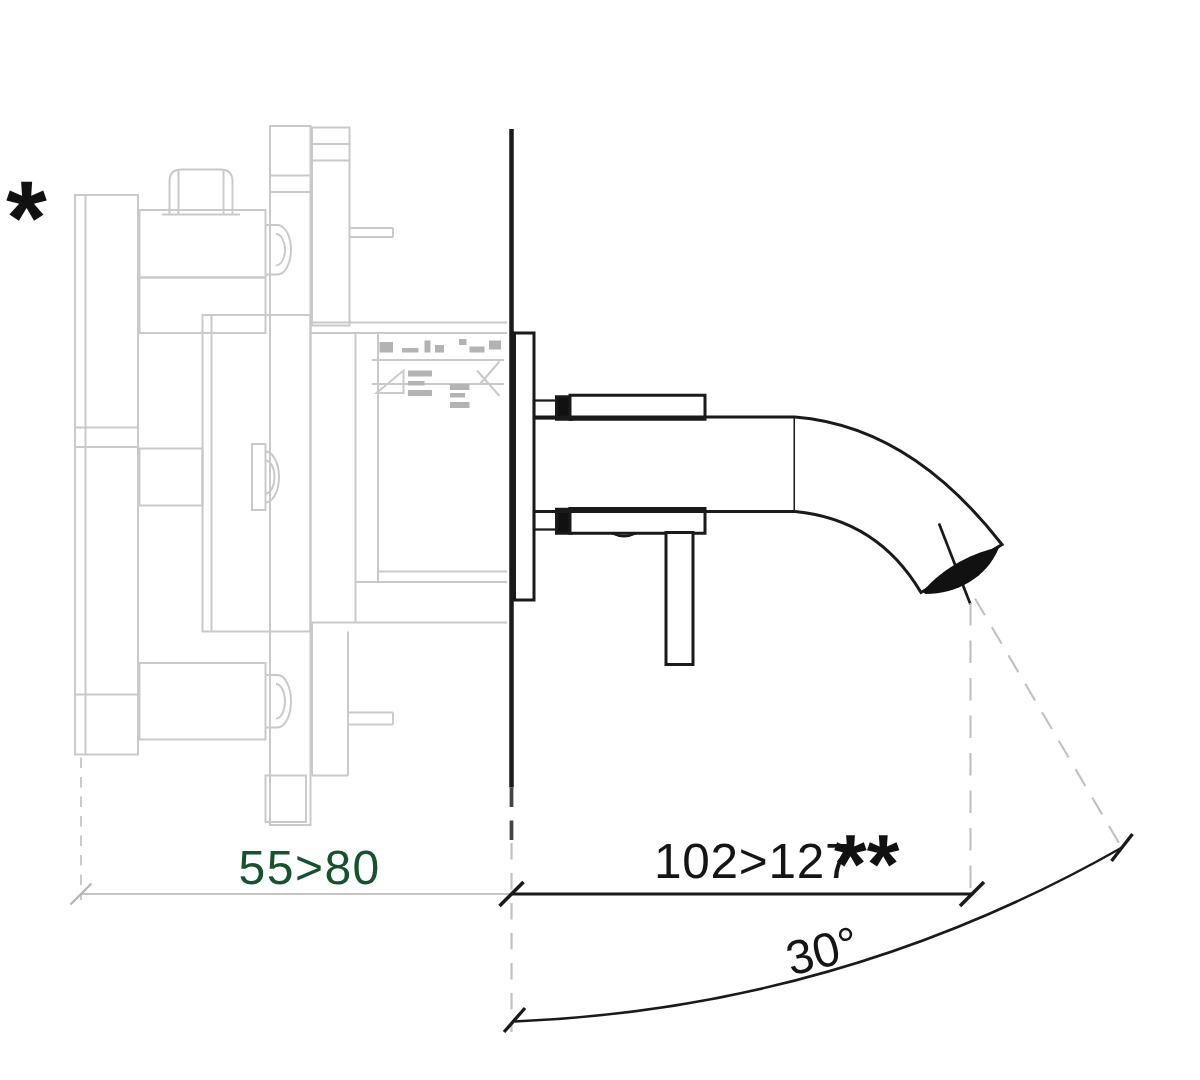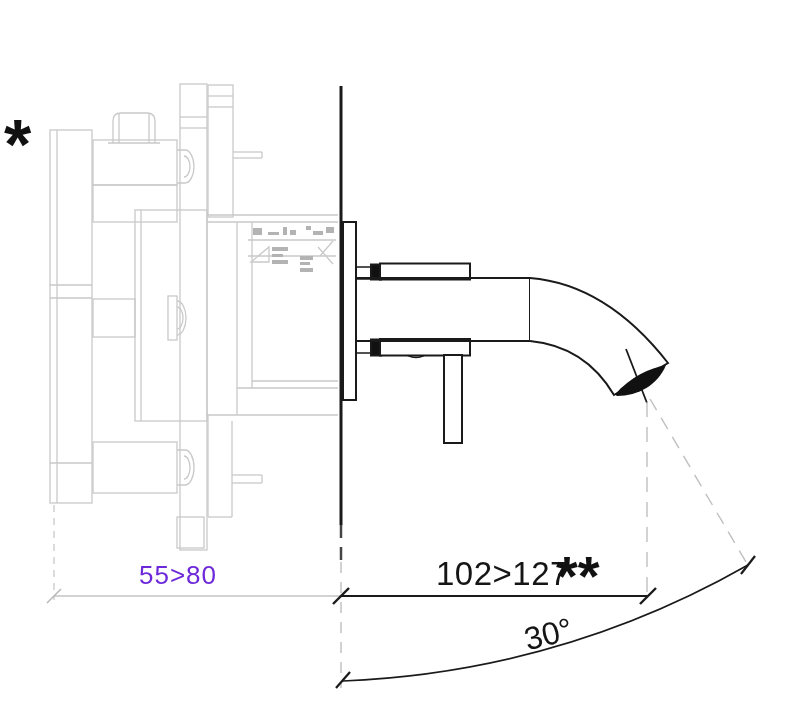--- a/index.html
+++ b/index.html
@@ -3,21 +3,21 @@
 <meta charset="utf-8">
 <style>
   html,body{margin:0;padding:0;background:#fff;}
   .canvas{
     position:relative;width:800px;height:720px;background:#fff;overflow:hidden;
     font-family:"Liberation Sans","DejaVu Sans",sans-serif;
   }
   .canvas svg{position:absolute;left:0;top:0;}
   .label{position:absolute;line-height:1;white-space:nowrap;}
   .label-footnote{left:4px;top:110px;font-size:70px;font-weight:bold;color:#111;}
-  .label-embed{left:139px;top:562px;font-size:26px;color:#6d28d9;letter-spacing:1px;}
+  .label-embed{left:159px;top:562px;font-size:32px;color:#14532d;letter-spacing:1px;}
   .label-reach{left:436px;top:557px;font-size:33px;color:#151515;letter-spacing:.5px;}
   .label-reach-marker{left:556px;top:548px;font-size:56px;font-weight:bold;color:#111;}
   .label-angle{left:524px;top:618px;font-size:32px;color:#151515;transform:rotate(-14deg);}
   .ghost-stroke{stroke:#c9c9c9;stroke-width:1.3;fill:none;}
   .ghost-fill{fill:#b3b3b3;stroke:none;}
   .ink{stroke:#1a1a1a;fill:none;}
 </style>
 </head>
 <body>
 

